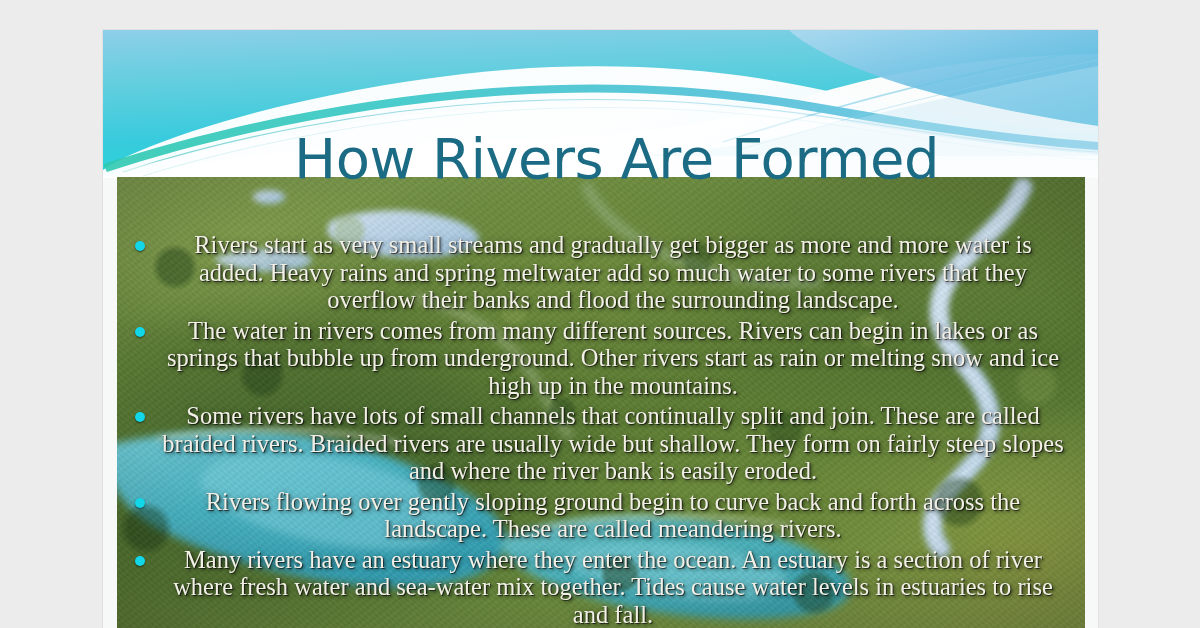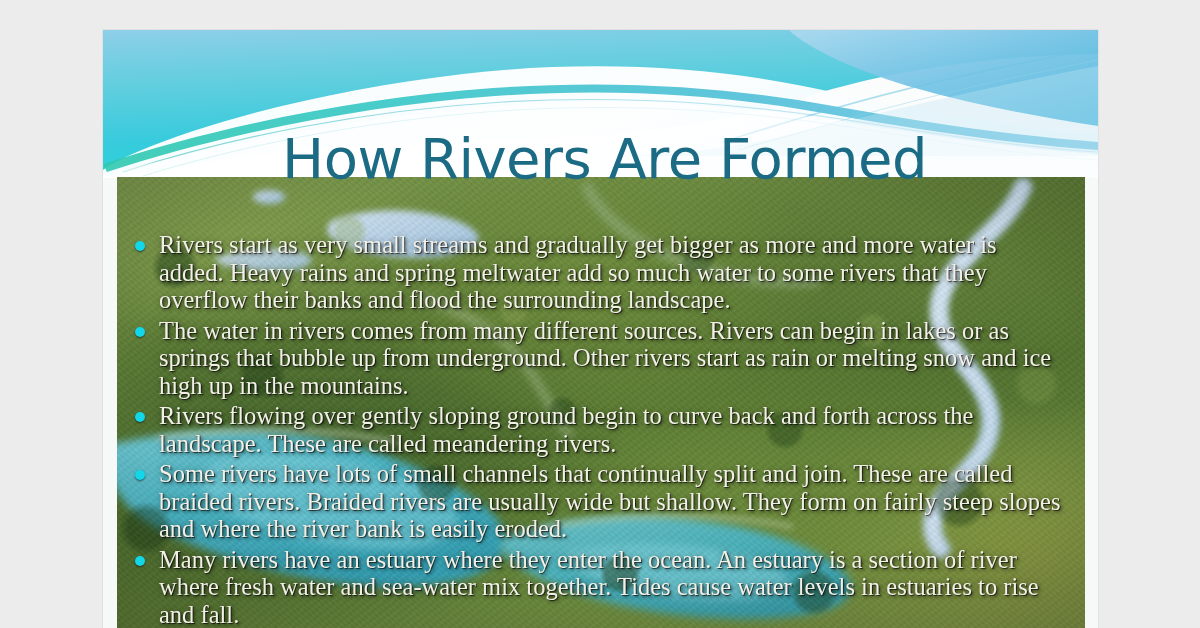--- a/index.html
+++ b/index.html
@@ -31,21 +31,21 @@
     width: 995px;
     height: 148px;
     overflow: hidden;
     background: #ffffff;
   }
   #slide-header svg { display: block; }
 
   
   #slide-title {
     position: absolute;
-    left: 4px;
+    left: 16px;
     top: 98px;
     width: 995px;
     height: 62px;
     text-align: center;
     font-family: "DejaVu Sans", sans-serif;
     font-size: 56px;
     line-height: 62px;
     font-weight: 400;
     color: #1b6b84;
     letter-spacing: -0.5px;
@@ -128,20 +128,21 @@
     height: 451px;
     padding: 54px 18px 0 18px;
     box-sizing: border-box;
     z-index: 4;
   }
 
   .bullet-item {
     display: flex;
     align-items: flex-start;
     margin-bottom: 3px;
+    text-align: center;
   }
 
   .bullet-dot {
     flex: 0 0 auto;
     width: 10px;
     height: 10px;
     border-radius: 50%;
     background: #12d7e8;
     margin: 10px 14px 0 0;
     box-shadow: 0 1px 2px rgba(0,0,0,0.55);
@@ -345,26 +346,26 @@
       </div>
 
       <div class="bullet-item">
         <span class="bullet-dot"></span>
         <span class="bullet-text">The water in rivers comes from many different sources. Rivers can begin in lakes or as springs that bubble up from underground. Other rivers start as rain or melting snow and ice high up in the mountains.</span>
       </div>
 
 
       <div class="bullet-item">
         <span class="bullet-dot"></span>
+        <span class="bullet-text">Some rivers have lots of small channels that continually split and join. These are called braided rivers. Braided rivers are usually wide but shallow.  They form on fairly steep slopes and where the river bank is easily eroded.</span>
+      </div>
+
+      <div class="bullet-item">
+        <span class="bullet-dot"></span>
         <span class="bullet-text">Rivers flowing over gently sloping ground begin to curve back and forth across the landscape. These are called meandering rivers.</span>
-      </div>
-
-      <div class="bullet-item">
-        <span class="bullet-dot"></span>
-        <span class="bullet-text">Some rivers have lots of small channels that continually split and join. These are called braided rivers. Braided rivers are usually wide but shallow.  They form on fairly steep slopes and where the river bank is easily eroded.</span>
       </div>
 
       <div class="bullet-item">
         <span class="bullet-dot"></span>
         <span class="bullet-text">Many rivers have an estuary where they enter the ocean. An estuary is a section of river where fresh water and sea-water mix together. Tides cause water levels in estuaries to rise and fall.</span>
       </div>
 
     </div>
   </div>
 </div>

